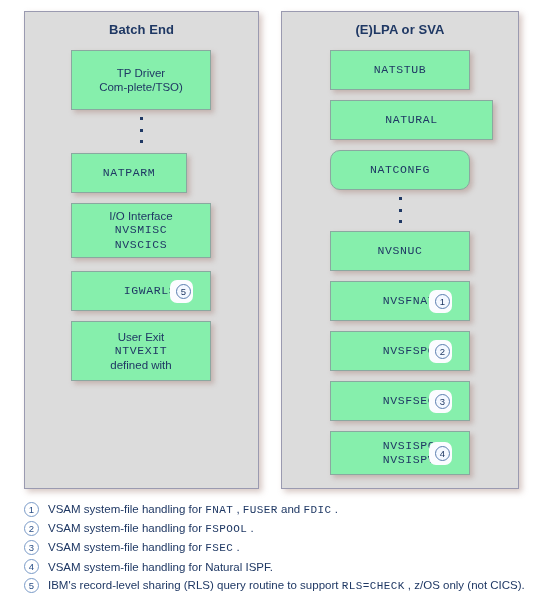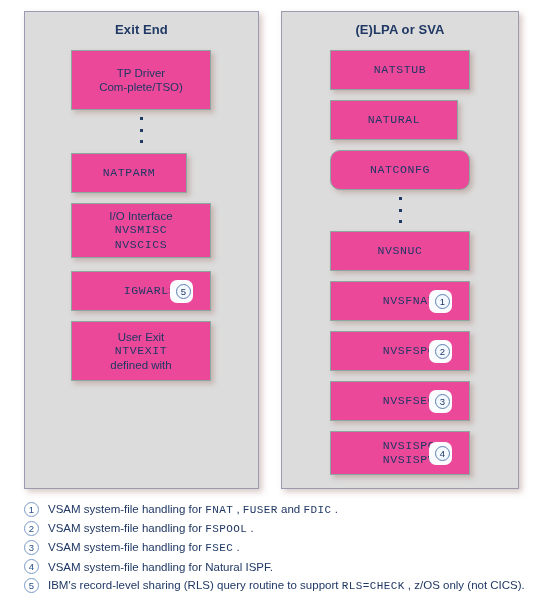--- a/index.html
+++ b/index.html
@@ -45,21 +45,21 @@
     text-align: center;
     font-size: 13px;
     font-weight: bold;
     color: #1f3864;
     letter-spacing: 0.1px;
   }
 
   
   .module-box {
     position: absolute;
-    background: #ec4899;
+    background: #86efac;
     border: 1px solid #8aa8a0;
     box-shadow: 3px 3px 5px rgba(160,120,110,0.40);
     box-sizing: border-box;
     display: flex;
     align-items: center;
     justify-content: center;
     text-align: center;
     color: #1f3864;
     line-height: 1.22;
   }
@@ -163,21 +163,21 @@
   .fn-text .m {
     font-family: "Liberation Mono", monospace;
     font-size: 11px;
     letter-spacing: 0.4px;
   }
 </style>
 </head>
 <body>
 
 <div class="panel" id="panel-front-end">
-  <div class="panel-title">Exit End</div>
+  <div class="panel-title">Batch End</div>
 </div>
 
 <div class="panel" id="panel-lpa-sva">
   <div class="panel-title">(E)LPA or SVA</div>
 </div>
 
 <div id="boxes-layer">
     <div class="module-box" style="left: 71px; top: 50px; width: 140px; height: 60px;">
       <div class="inner">
         <span class="ln sans">TP Driver</span>
@@ -213,21 +213,21 @@
     <div class="vdots" style="left: 136px; top: 117px;">
       <i></i>
       <i></i>
       <i></i>
     </div>
     <div class="module-box" style="left: 330px; top: 50px; width: 140px; height: 40px;">
       <div class="inner">
         <span class="ln mono">NATSTUB</span>
       </div>
     </div>
-    <div class="module-box" style="left: 330px; top: 100px; width: 128px; height: 40px;">
+    <div class="module-box" style="left: 330px; top: 100px; width: 163px; height: 40px;">
       <div class="inner">
         <span class="ln mono">NATURAL</span>
       </div>
     </div>
     <div class="module-box" style="left: 330px; top: 150px; width: 140px; height: 40px; border-radius: 10px;">
       <div class="inner">
         <span class="ln mono">NATCONFG</span>
       </div>
     </div>
     <div class="module-box" style="left: 330px; top: 231px; width: 140px; height: 40px;">

